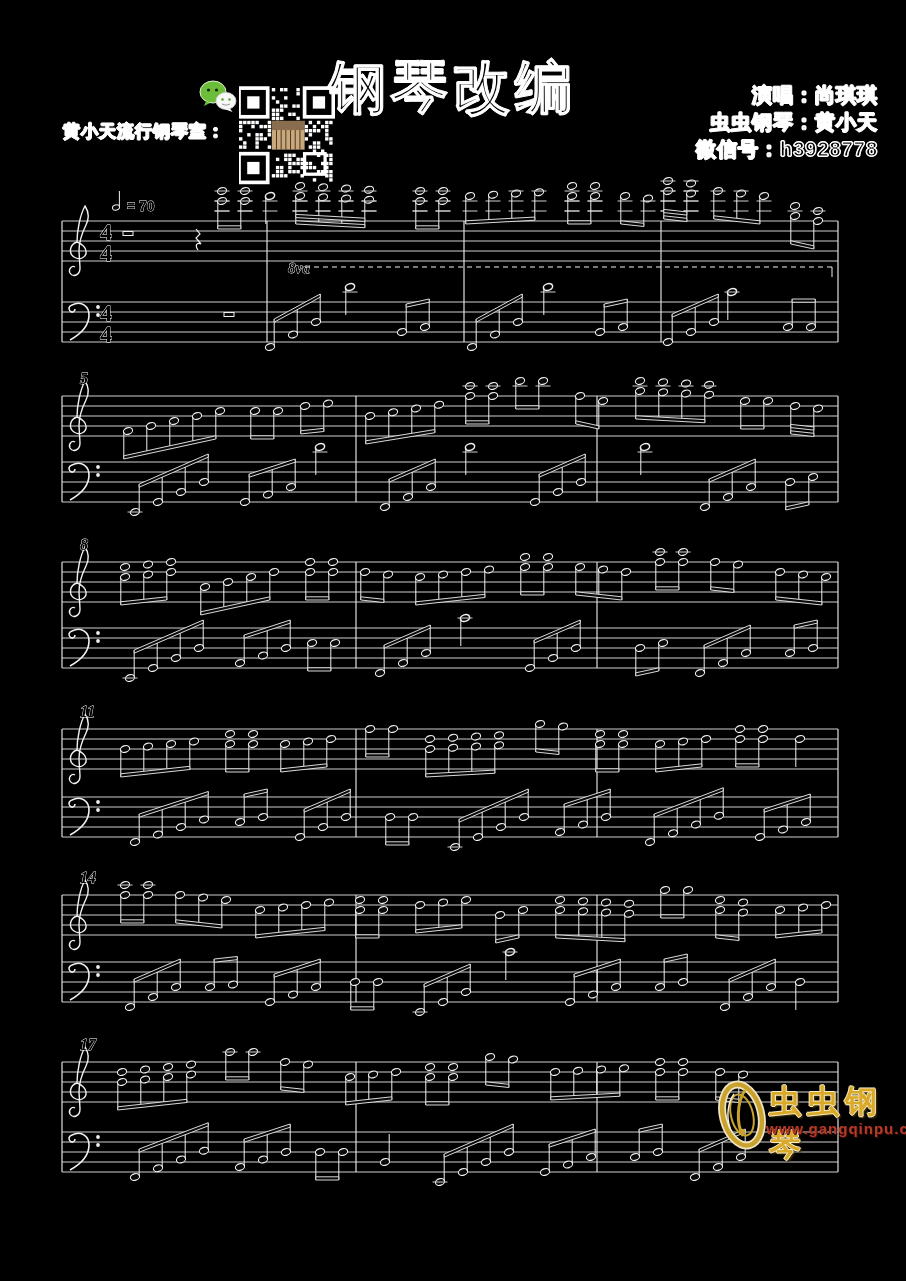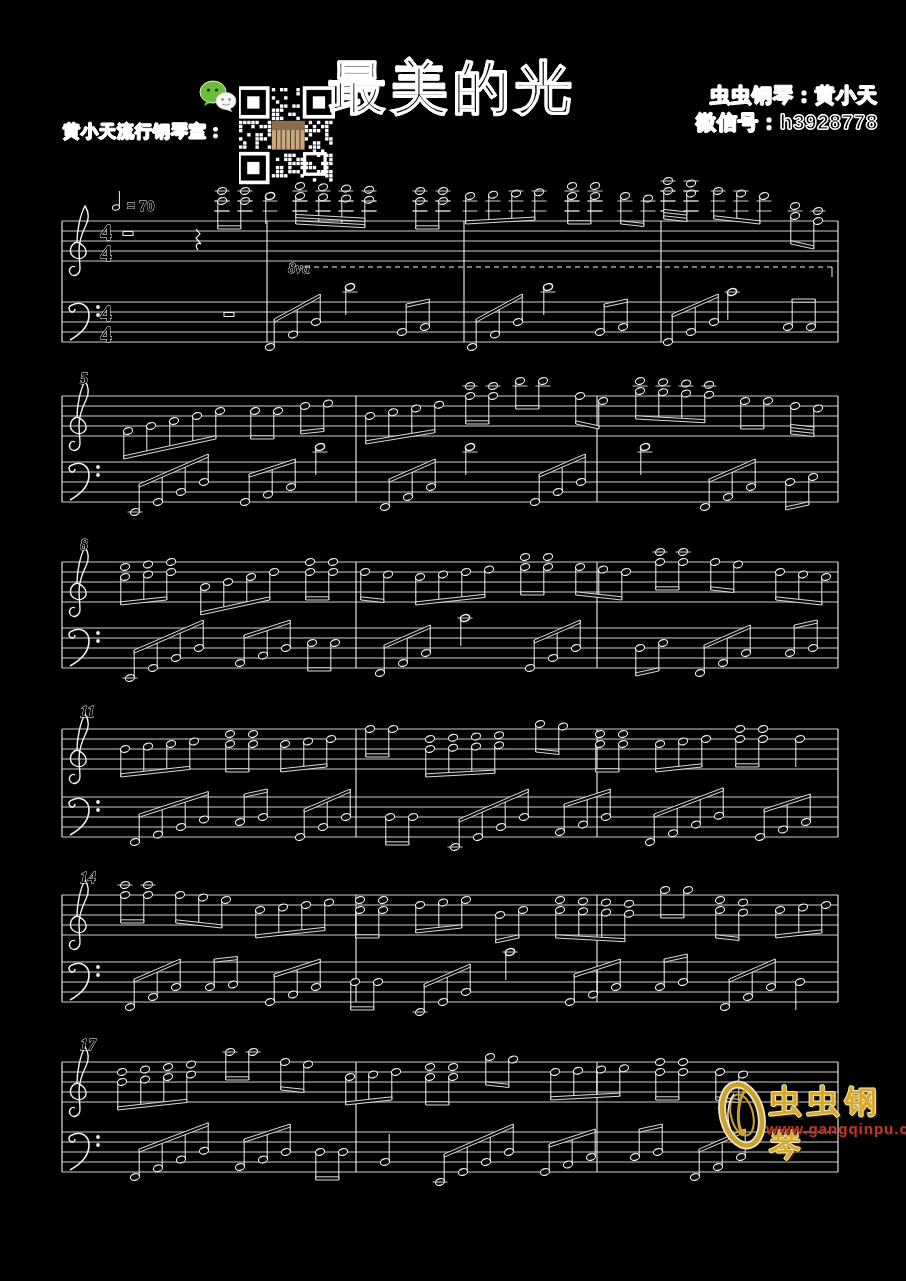--- a/index.html
+++ b/index.html
@@ -20,21 +20,21 @@
         letter-spacing:6px;color:#dba928;font-family:"Liberation Serif",serif;
         text-shadow:-1px 0 #f4ecc9,1px 0 #f4ecc9,0 -1px #f4ecc9,0 1px #f4ecc9,2px 2px 2px #453305;}
   .logo-url{position:absolute;left:766px;top:1120px;font-size:15px;font-weight:bold;
         color:#b53a28;letter-spacing:1px;text-shadow:1px 1px 0 #3d0d07;}
 </style>
 </head>
 <body>
 
 <div class="page">
 
-  <h1 class="title outlined">最美的光</h1>
+  <h1 class="title outlined">钢琴改编</h1>
 
   <div class="studio outlined">黄小天流行钢琴室：</div>
 
   <svg class="wechat" width="38" height="34" viewBox="0 0 38 34">
     <ellipse cx="14" cy="12" rx="13" ry="11" fill="#6cbe3a" stroke="#dff3cf" stroke-width="1"></ellipse>
     <path d="M7,21 L5,26 L11,23 Z" fill="#6cbe3a"></path>
     <circle cx="9.5" cy="10" r="1.6" fill="#17230d"></circle>
     <circle cx="17.5" cy="10" r="1.6" fill="#17230d"></circle>
     <ellipse cx="27" cy="21" rx="10" ry="8.5" fill="#f7f7f7" stroke="#cfcfcf" stroke-width="0.8"></ellipse>
     <path d="M31,28.5 L33.5,32 L26.5,29.5 Z" fill="#f7f7f7"></path>
@@ -179,20 +179,21 @@
       <rect x="32.8" y="36.9" width="32.8" height="9.184" fill="#8a6d4f"></rect>
       <line x1="37.48571428571428" y1="46.083999999999996" x2="37.48571428571428" y2="65.6" stroke="#4a3a28" stroke-width="1"></line>
       <line x1="42.171428571428564" y1="46.083999999999996" x2="42.171428571428564" y2="65.6" stroke="#4a3a28" stroke-width="1"></line>
       <line x1="46.857142857142854" y1="46.083999999999996" x2="46.857142857142854" y2="65.6" stroke="#4a3a28" stroke-width="1"></line>
       <line x1="51.54285714285714" y1="46.083999999999996" x2="51.54285714285714" y2="65.6" stroke="#4a3a28" stroke-width="1"></line>
       <line x1="56.22857142857143" y1="46.083999999999996" x2="56.22857142857143" y2="65.6" stroke="#4a3a28" stroke-width="1"></line>
       <line x1="60.91428571428571" y1="46.083999999999996" x2="60.91428571428571" y2="65.6" stroke="#4a3a28" stroke-width="1"></line>
     </svg>
 
   <div class="credits outlined">
+    <div>演唱：尚琪琪</div>
     <div>虫虫钢琴：黄小天</div>
     <div>微信号：h3928778</div>
   </div>
 
   <svg id="score" width="906" height="1281" viewBox="0 0 906 1281">
       <g>
         <line x1="62" y1="221" x2="838" y2="221" stroke="#cfcfcf" stroke-width="1"></line>
         <line x1="62" y1="231" x2="838" y2="231" stroke="#cfcfcf" stroke-width="1"></line>
         <line x1="62" y1="241" x2="838" y2="241" stroke="#cfcfcf" stroke-width="1"></line>
         <line x1="62" y1="251" x2="838" y2="251" stroke="#cfcfcf" stroke-width="1"></line>

